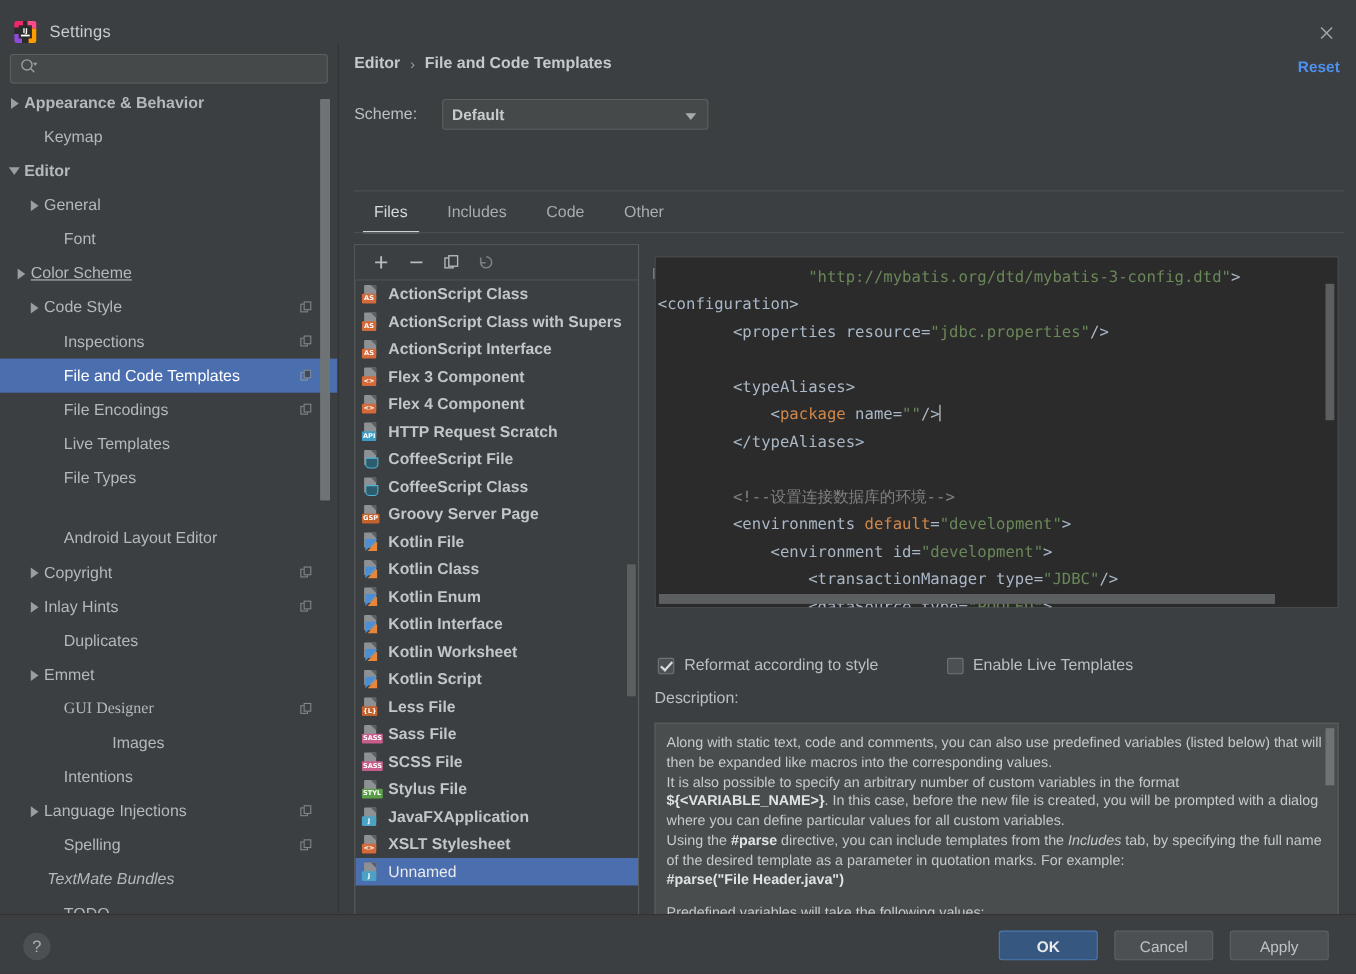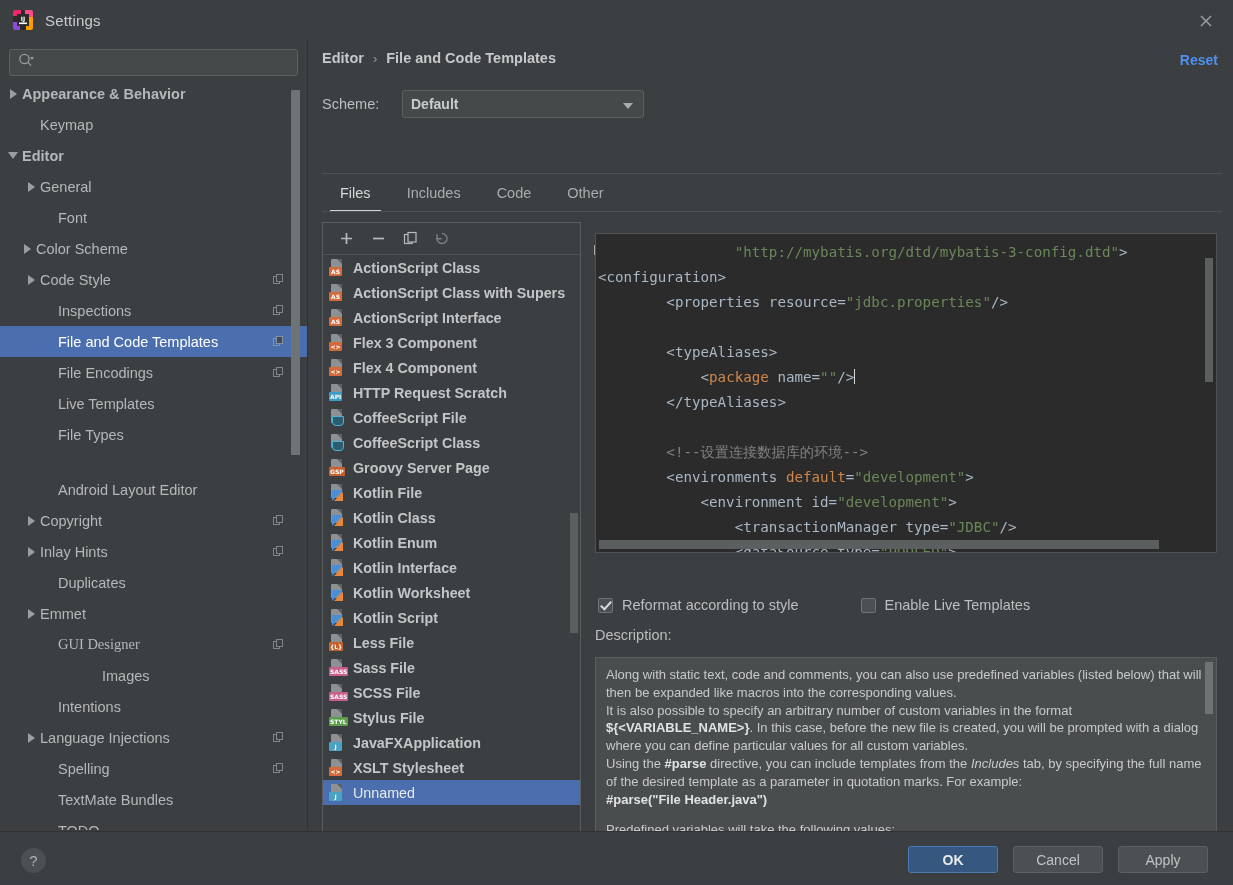--- a/index.html
+++ b/index.html
@@ -7,21 +7,21 @@
     width: 1233px; height: 885px;
     background: #3c3f41;
     font-family: "Liberation Sans", sans-serif;
     overflow: hidden;
     -webkit-font-smoothing: antialiased;
   }
   #root { position: relative; width: 1233px; height: 885px; background: #3c3f41; color: #bbbbbb; }
 
   
   #titlebar {
-    position: absolute; left: 0; top: 0; width: 1233px; height: 40px;
+    position: absolute; left: 0; top: 9px; width: 1233px; height: 40px;
     background: #3c3f41; display: flex; align-items: center;
   }
   #app-logo { width: 22px; height: 22px; margin-left: 12px; position: relative; flex: none; }
   #title-text { margin-left: 11px; font-size: 15px; color: #c9ccce; letter-spacing: .2px; }
   #close-btn {
     position: absolute; right: 16px; top: 10px; width: 22px; height: 22px;
     display: flex; align-items: center; justify-content: center; cursor: pointer;
   }
 
   
@@ -294,21 +294,21 @@
           <span class="tree-label" style="font-weight: bold;">Editor</span>
         </div>
         <div class="tree-item" style="padding-left: 27px;">
           <span class="tree-arrow has"></span>
           <span class="tree-label">General</span>
         </div>
         <div class="tree-item" style="padding-left: 45px;">
           <span class="tree-arrow"></span>
           <span class="tree-label">Font</span>
         </div>
-        <div class="tree-item" style="padding-left: 23px;">
+        <div class="tree-item" style="padding-left: 15px; text-decoration: underline;">
           <span class="tree-arrow has"></span>
           <span class="tree-label">Color Scheme</span>
         </div>
         <div class="tree-item" style="padding-left: 27px;">
           <span class="tree-arrow has"></span>
           <span class="tree-label">Code Style</span>
           <span class="copy-badge">
             <i></i>
             <b></b>
           </span>
@@ -398,21 +398,21 @@
           </span>
         </div>
         <div class="tree-item" style="padding-left: 45px;">
           <span class="tree-arrow"></span>
           <span class="tree-label">Spelling</span>
           <span class="copy-badge">
             <i></i>
             <b></b>
           </span>
         </div>
-        <div class="tree-item" style="padding-left: 45px;">
+        <div class="tree-item" style="padding-left: 30px; font-style: italic;">
           <span class="tree-arrow"></span>
           <span class="tree-label">TextMate Bundles</span>
         </div>
         <div class="tree-item" style="padding-left: 45px;">
           <span class="tree-arrow"></span>
           <span class="tree-label">TODO</span>
         </div>
       </div>
     <div id="sidebar-scroll-track"></div>
     <div id="sidebar-scroll-thumb"></div>

